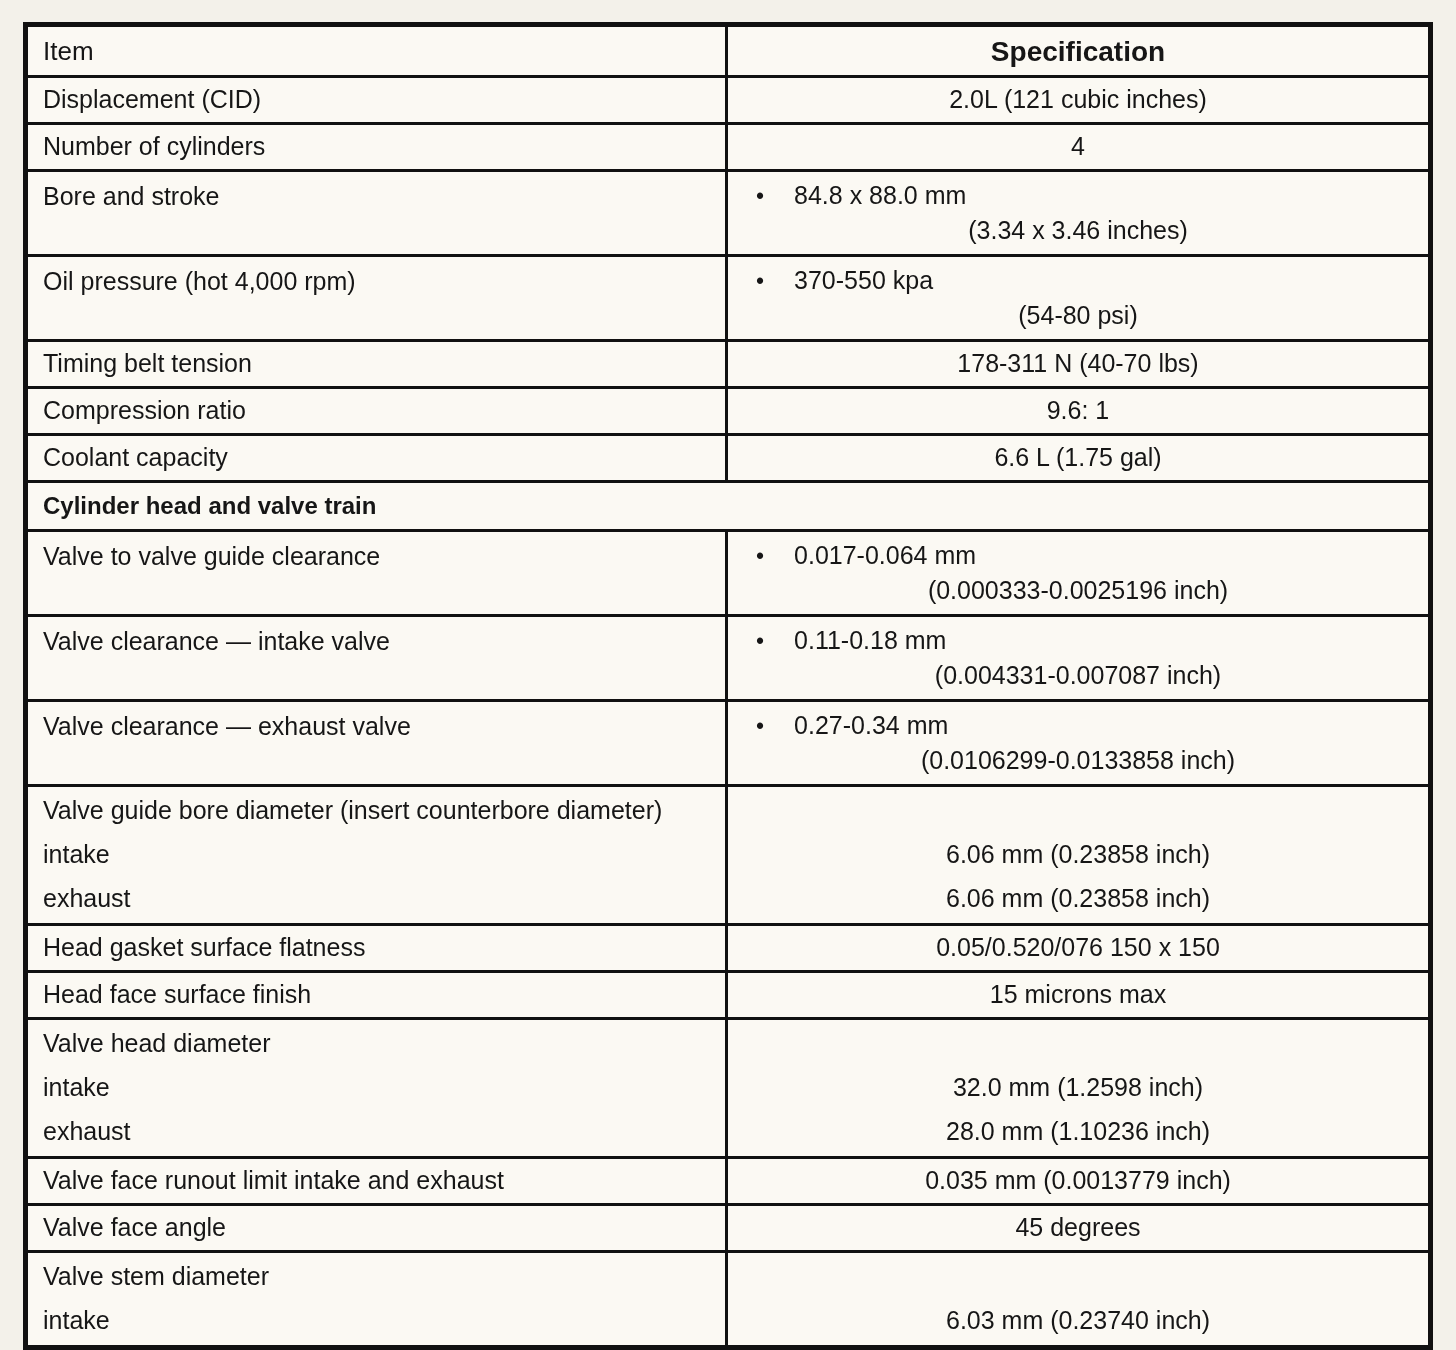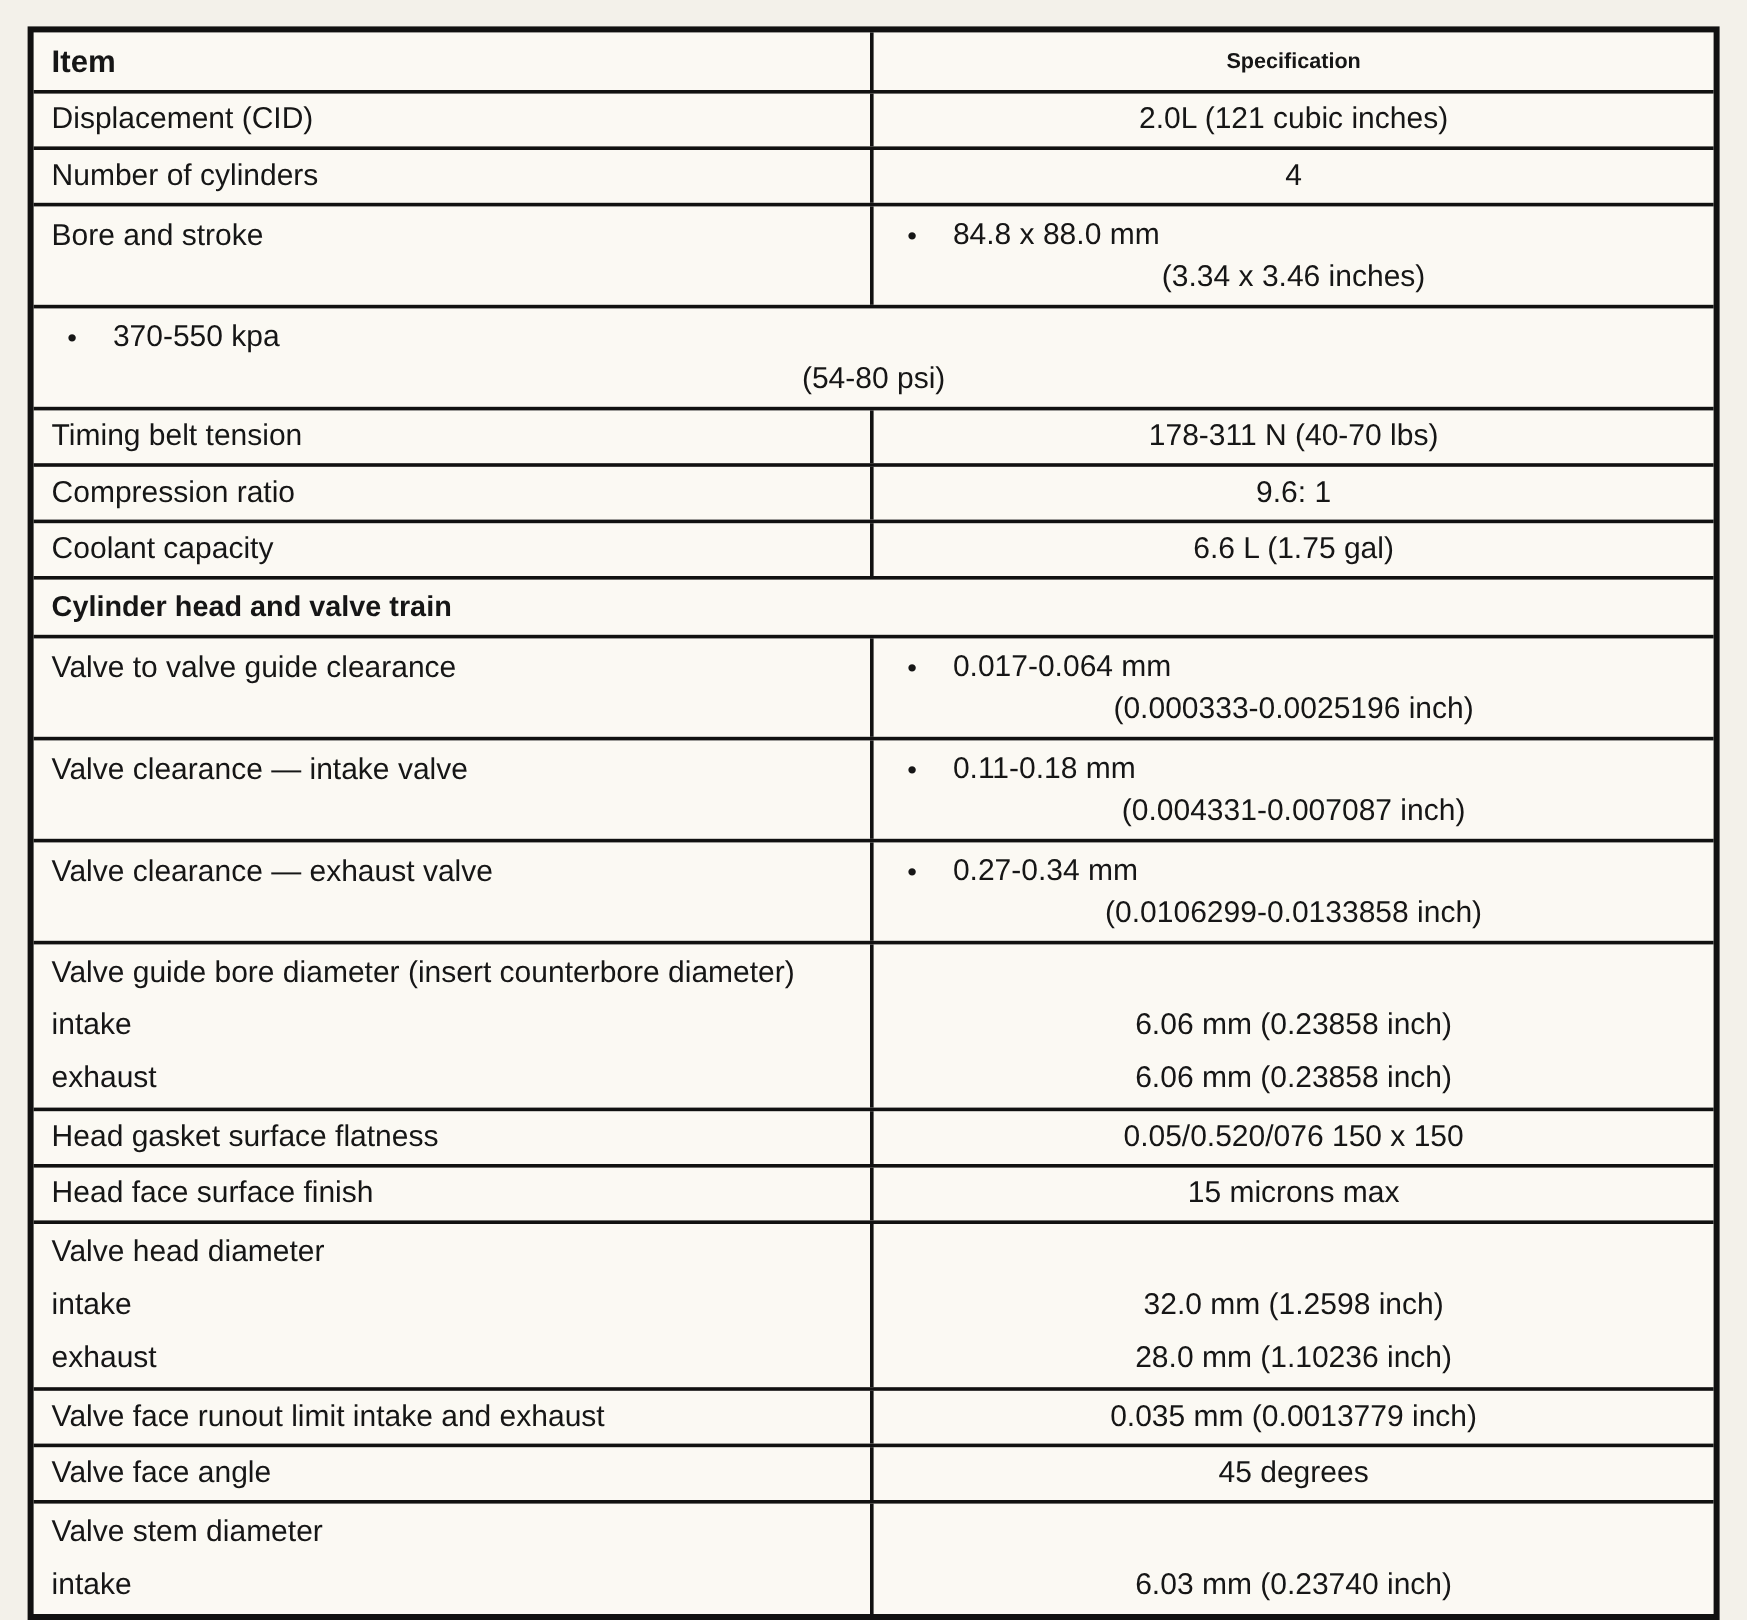--- a/index.html
+++ b/index.html
@@ -38,22 +38,22 @@
     display: flex;
     flex-direction: column;
     justify-content: center;
     font-size: 25px;
     line-height: 1.25;
   }
   .spec-center { text-align: center; }
 
   
   .header-row { min-height: 48px; }
-  .header-row .cell-item { font-weight: bold; font-size: 26px; }
-  .header-row .cell-spec { font-weight: bold; font-size: 18px; }
+  .header-row .cell-item { font-weight: normal; font-size: 26px; }
+  .header-row .cell-spec { font-weight: bold; font-size: 28px; }
 
   
   .simple-row { min-height: 44px; }
 
   
   .bullet-row { min-height: 78px; }
   .bullet-row .cell-item { align-items: flex-start; padding-top: 9px; }
   .spec-l1 {
     display: flex;
     align-items: center;
@@ -130,20 +130,21 @@
       <div class="cell-spec">
         <div class="spec-l1">
           <span class="bullet">•</span>
           <span>84.8 x 88.0 mm</span>
         </div>
         <div class="spec-l2">(3.34 x 3.46 inches)</div>
       </div>
     </div>
 
     <div class="t-row bullet-row">
+      <div class="cell-item">Oil pressure (hot 4,000 rpm)</div>
       <div class="cell-spec">
         <div class="spec-l1">
           <span class="bullet">•</span>
           <span>370-550 kpa</span>
         </div>
         <div class="spec-l2">(54-80 psi)</div>
       </div>
     </div>
 
     <div class="t-row simple-row">

